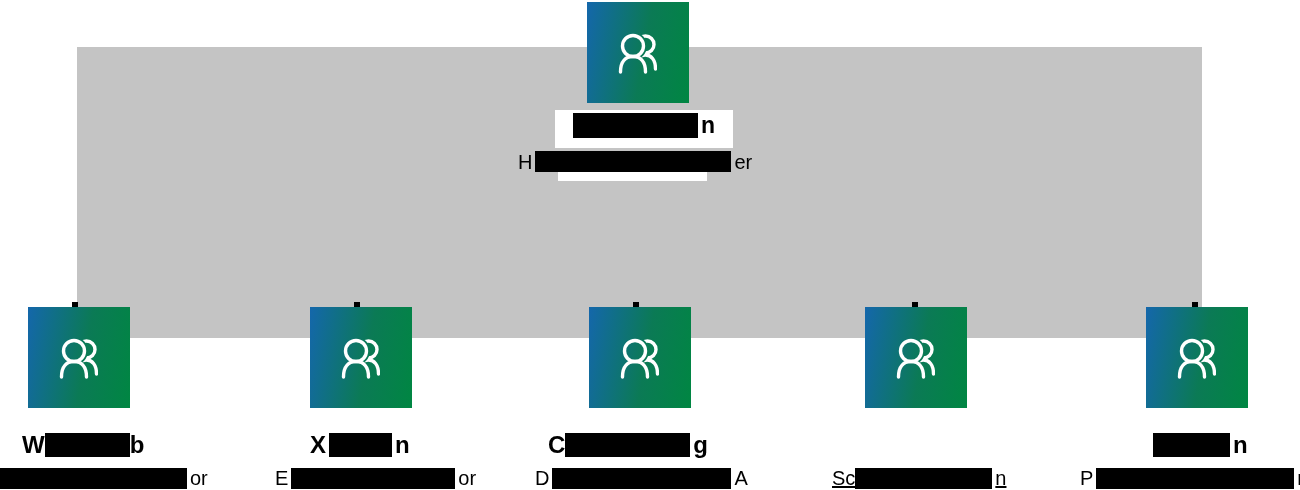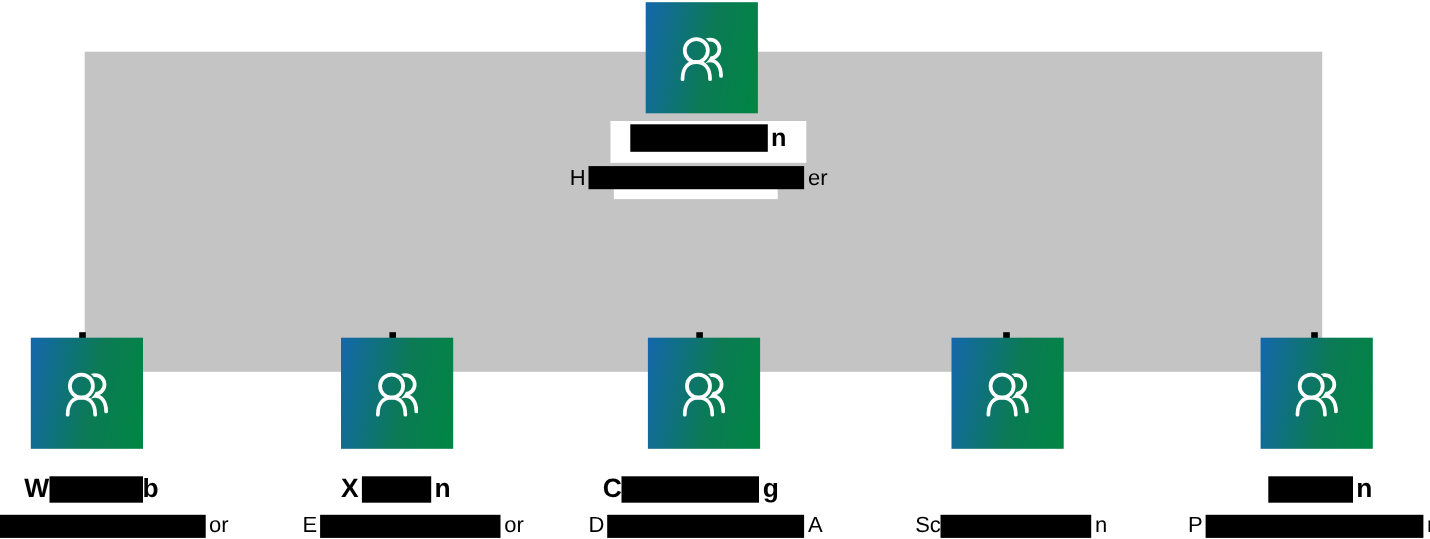--- a/index.html
+++ b/index.html
@@ -25,21 +25,21 @@
   .mL{margin-left:3px;} .mR{margin-right:3px;}
   
   #root-name-row{left:573px;top:112px;height:27px;}
   #root-title-row{left:518px;top:150px;height:23px;}
   #r1-name-row{left:22px;top:432px;height:26px;}
   #r1-title-row{left:0px;top:467px;height:22px;}
   #r2-name-row{left:310px;top:432px;height:26px;}
   #r2-title-row{left:275px;top:467px;height:22px;}
   #r3-name-row{left:548px;top:432px;height:26px;}
   #r3-title-row{left:535px;top:467px;height:22px;}
-  #r4-title-row{left:832px;top:467px;height:22px;}
+  #r4-title-row{left:832px;top:467px;height:22px;text-decoration:underline;}
   #r5-name-row{left:1153px;top:432px;height:26px;}
   #r5-title-row{left:1080px;top:467px;height:22px;}
 </style>
 </head>
 <body>
 
 <svg width="0" height="0" style="position:absolute">
   <defs>
     <mask id="front-person-mask">
       <rect x="0" y="0" width="62" height="62" fill="#fff"></rect>

